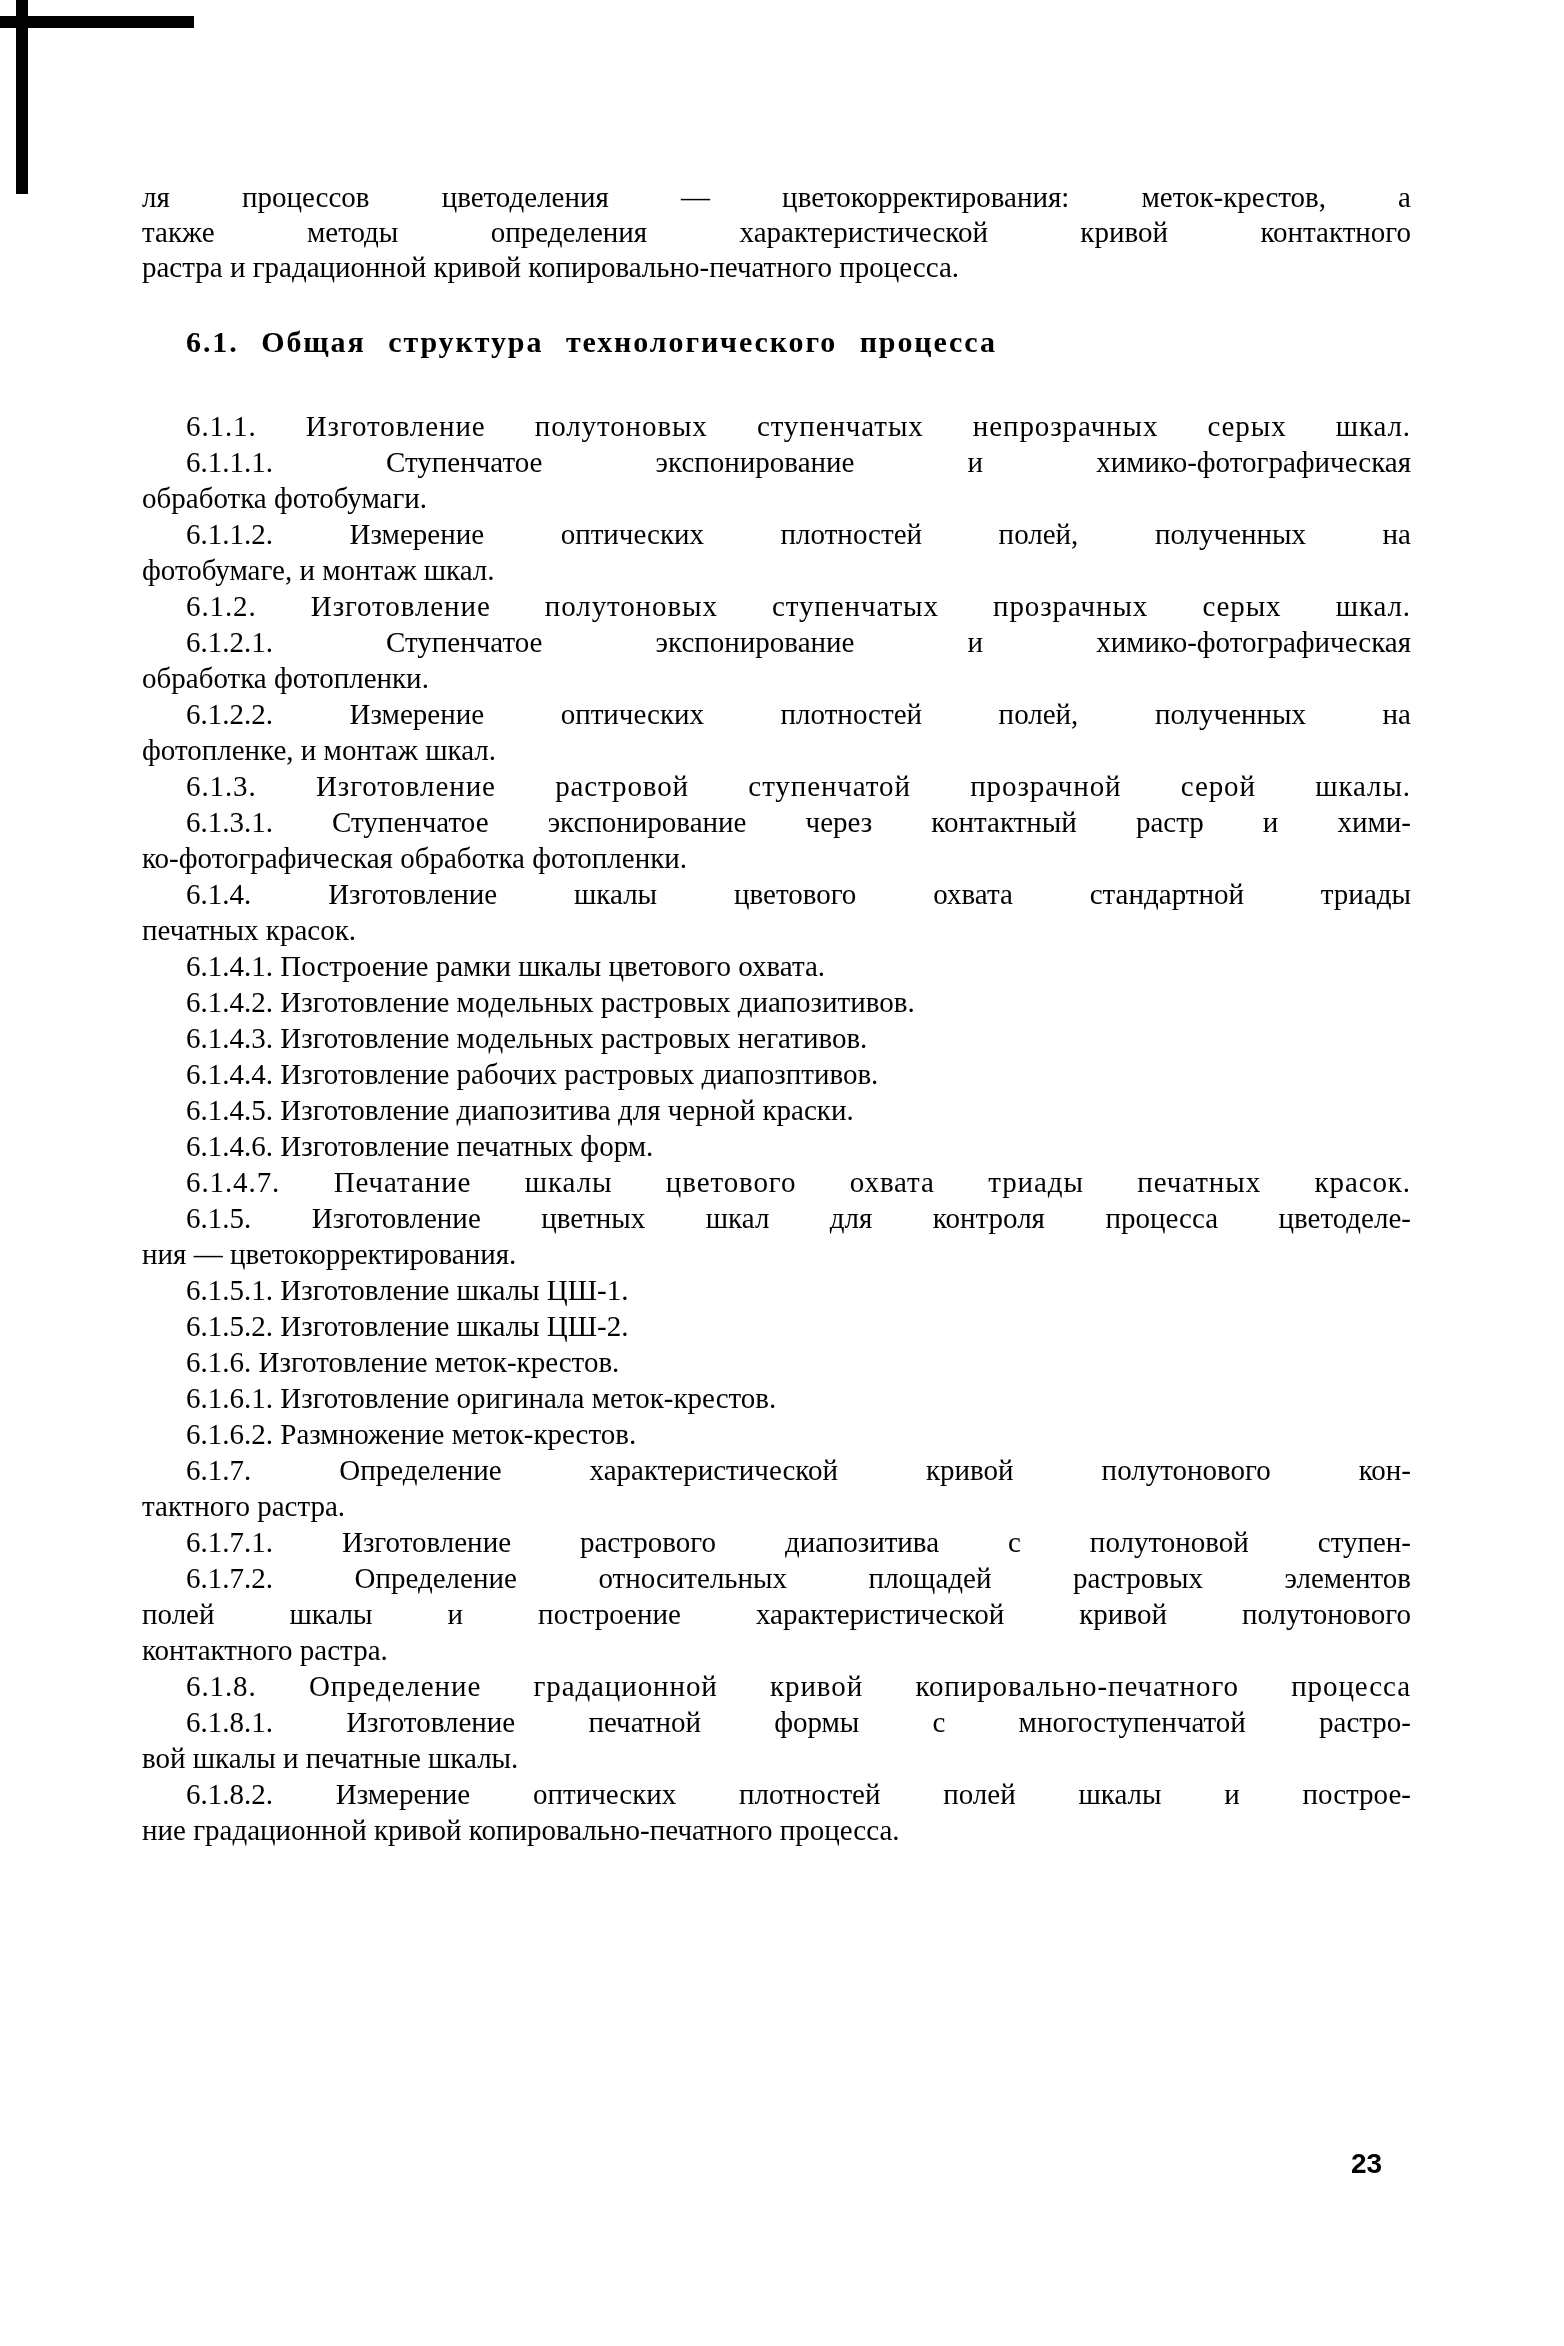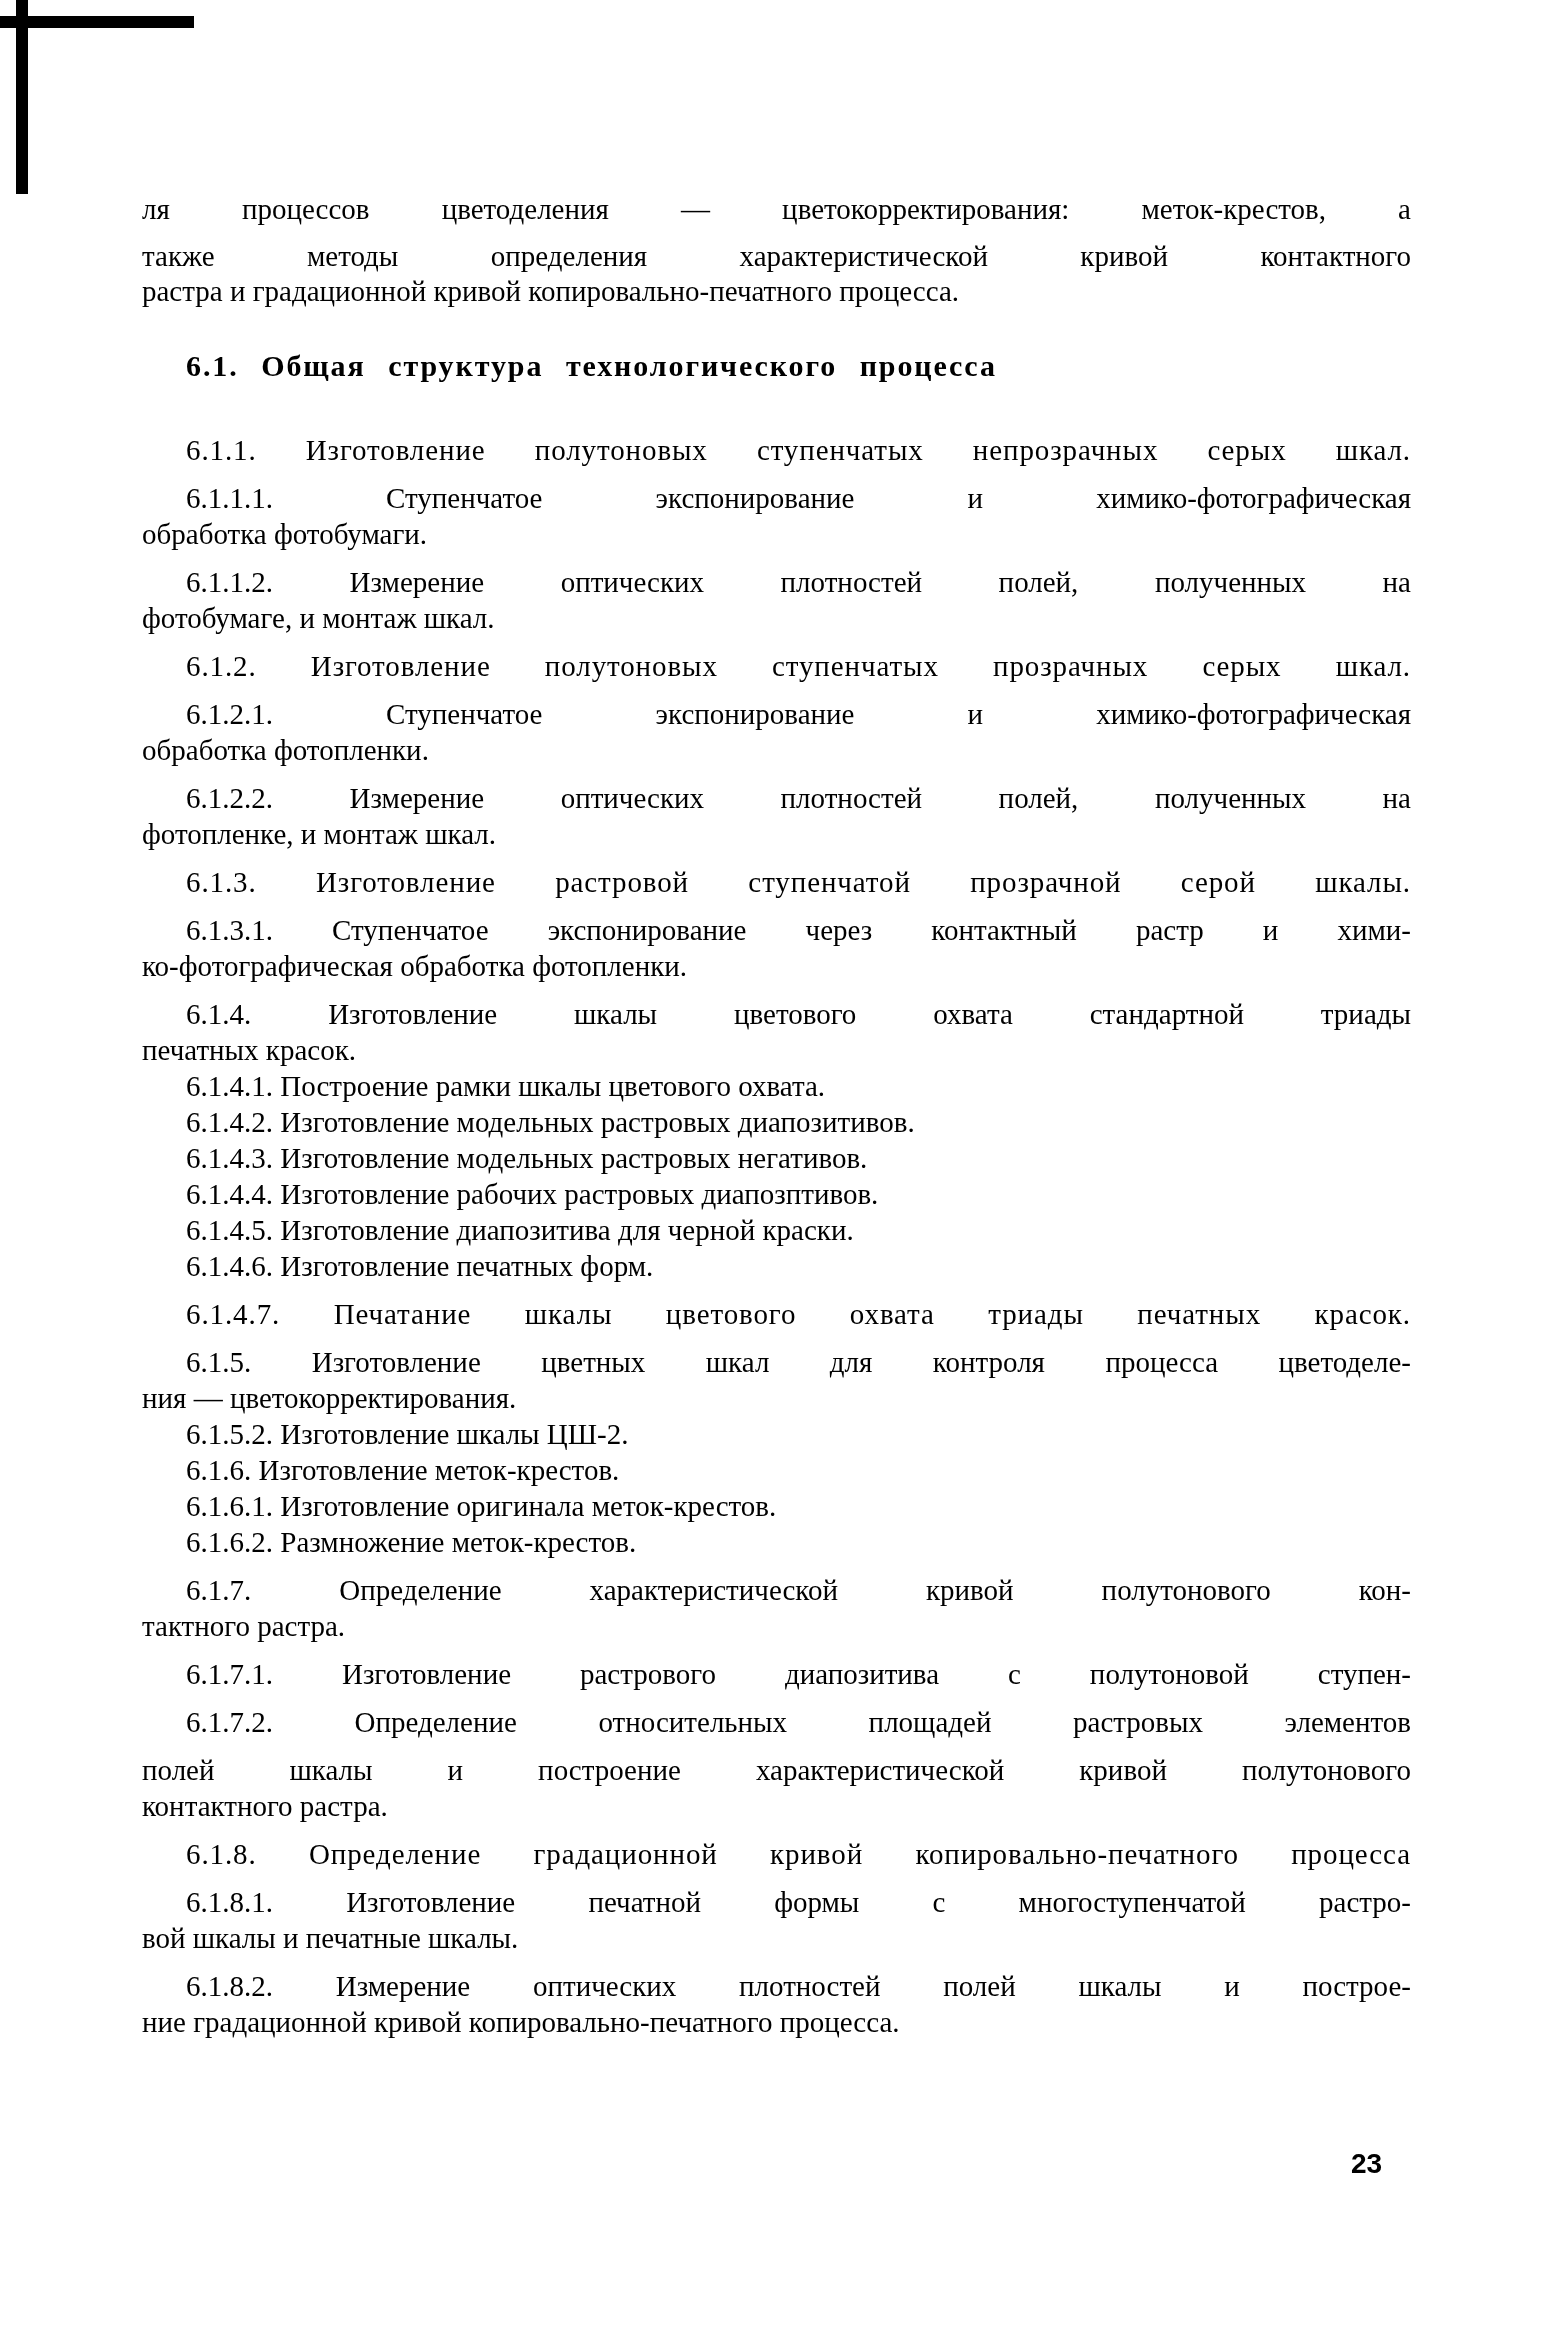--- a/index.html
+++ b/index.html
@@ -31,21 +31,21 @@
     font-weight: bold;
     text-indent: 44px;
     letter-spacing: 1.9px;
     word-spacing: 13.2px;
     white-space: nowrap;
   }
 
   .items { margin-top: 49px; font-size: 29px; line-height: 36px; }
 
   .line { text-align: justify; }
-  .line.stretch { text-align-last: justify; margin-top: 12px; }
+  .line.stretch { text-align-last: justify; }
   .line.first { text-indent: 44px; }
   .line.fill { letter-spacing: 0.9px; }
   .item.bold { font-weight: normal; }
 
   .pageno {
     position: absolute;
     left: 1351px; top: 2148px;
     font-size: 28px; font-weight: bold;
     font-family: Liberation Sans, sans-serif;
   }
@@ -117,20 +117,23 @@
           <div class="line first">6.1.4.6. Изготовление печатных форм.</div>
         </div>
         <div class="item">
           <div class="line first stretch fill">6.1.4.7. Печатание шкалы цветового охвата триады печатных красок.</div>
         </div>
         <div class="item bold">
           <div class="line first stretch">6.1.5. Изготовление цветных шкал для контроля процесса цветоделе-</div>
           <div class="line">ния — цветокорректирования.</div>
         </div>
         <div class="item">
+          <div class="line first">6.1.5.1. Изготовление шкалы ЦШ-1.</div>
+        </div>
+        <div class="item">
           <div class="line first">6.1.5.2. Изготовление шкалы ЦШ-2.</div>
         </div>
         <div class="item bold">
           <div class="line first">6.1.6. Изготовление меток-крестов.</div>
         </div>
         <div class="item">
           <div class="line first">6.1.6.1. Изготовление оригинала меток-крестов.</div>
         </div>
         <div class="item">
           <div class="line first">6.1.6.2. Размножение меток-крестов.</div>

